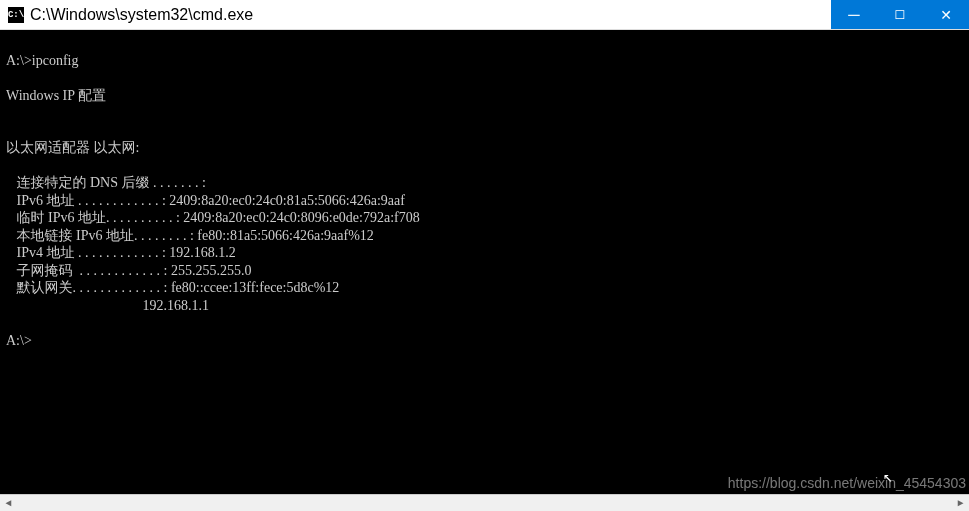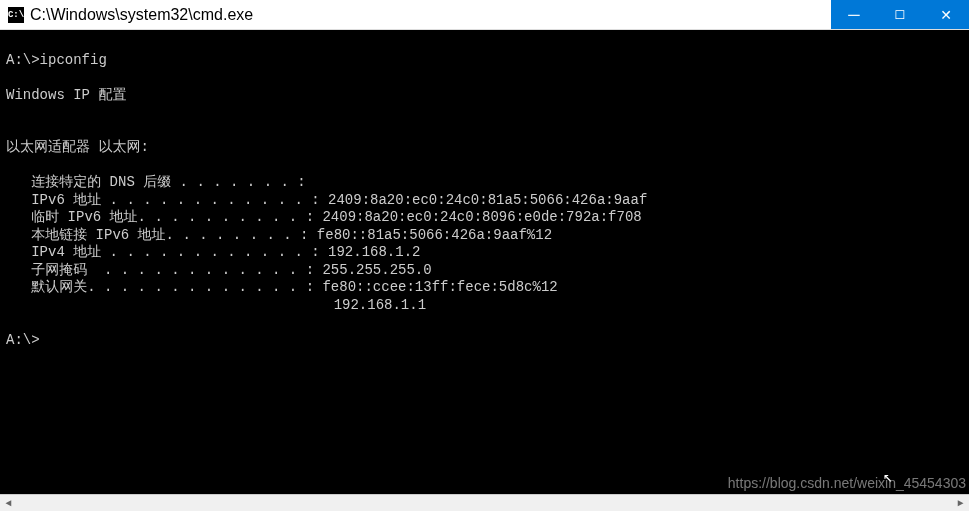--- a/index.html
+++ b/index.html
@@ -65,20 +65,21 @@
     }
     .terminal {
       background: #000;
       color: #ccc;
       padding: 4px 6px;
       white-space: pre;
       line-height: 1.25;
       font-size: 14px;
       height: calc(100% - 30px - 17px);
       overflow: hidden;
+      font-family: Liberation Serif, serif;
     }
     .prompt-line {
       color: #ccc;
     }
     .scrollbar-h {
       position: absolute;
       bottom: 0;
       left: 0;
       right: 0;
       height: 17px;

